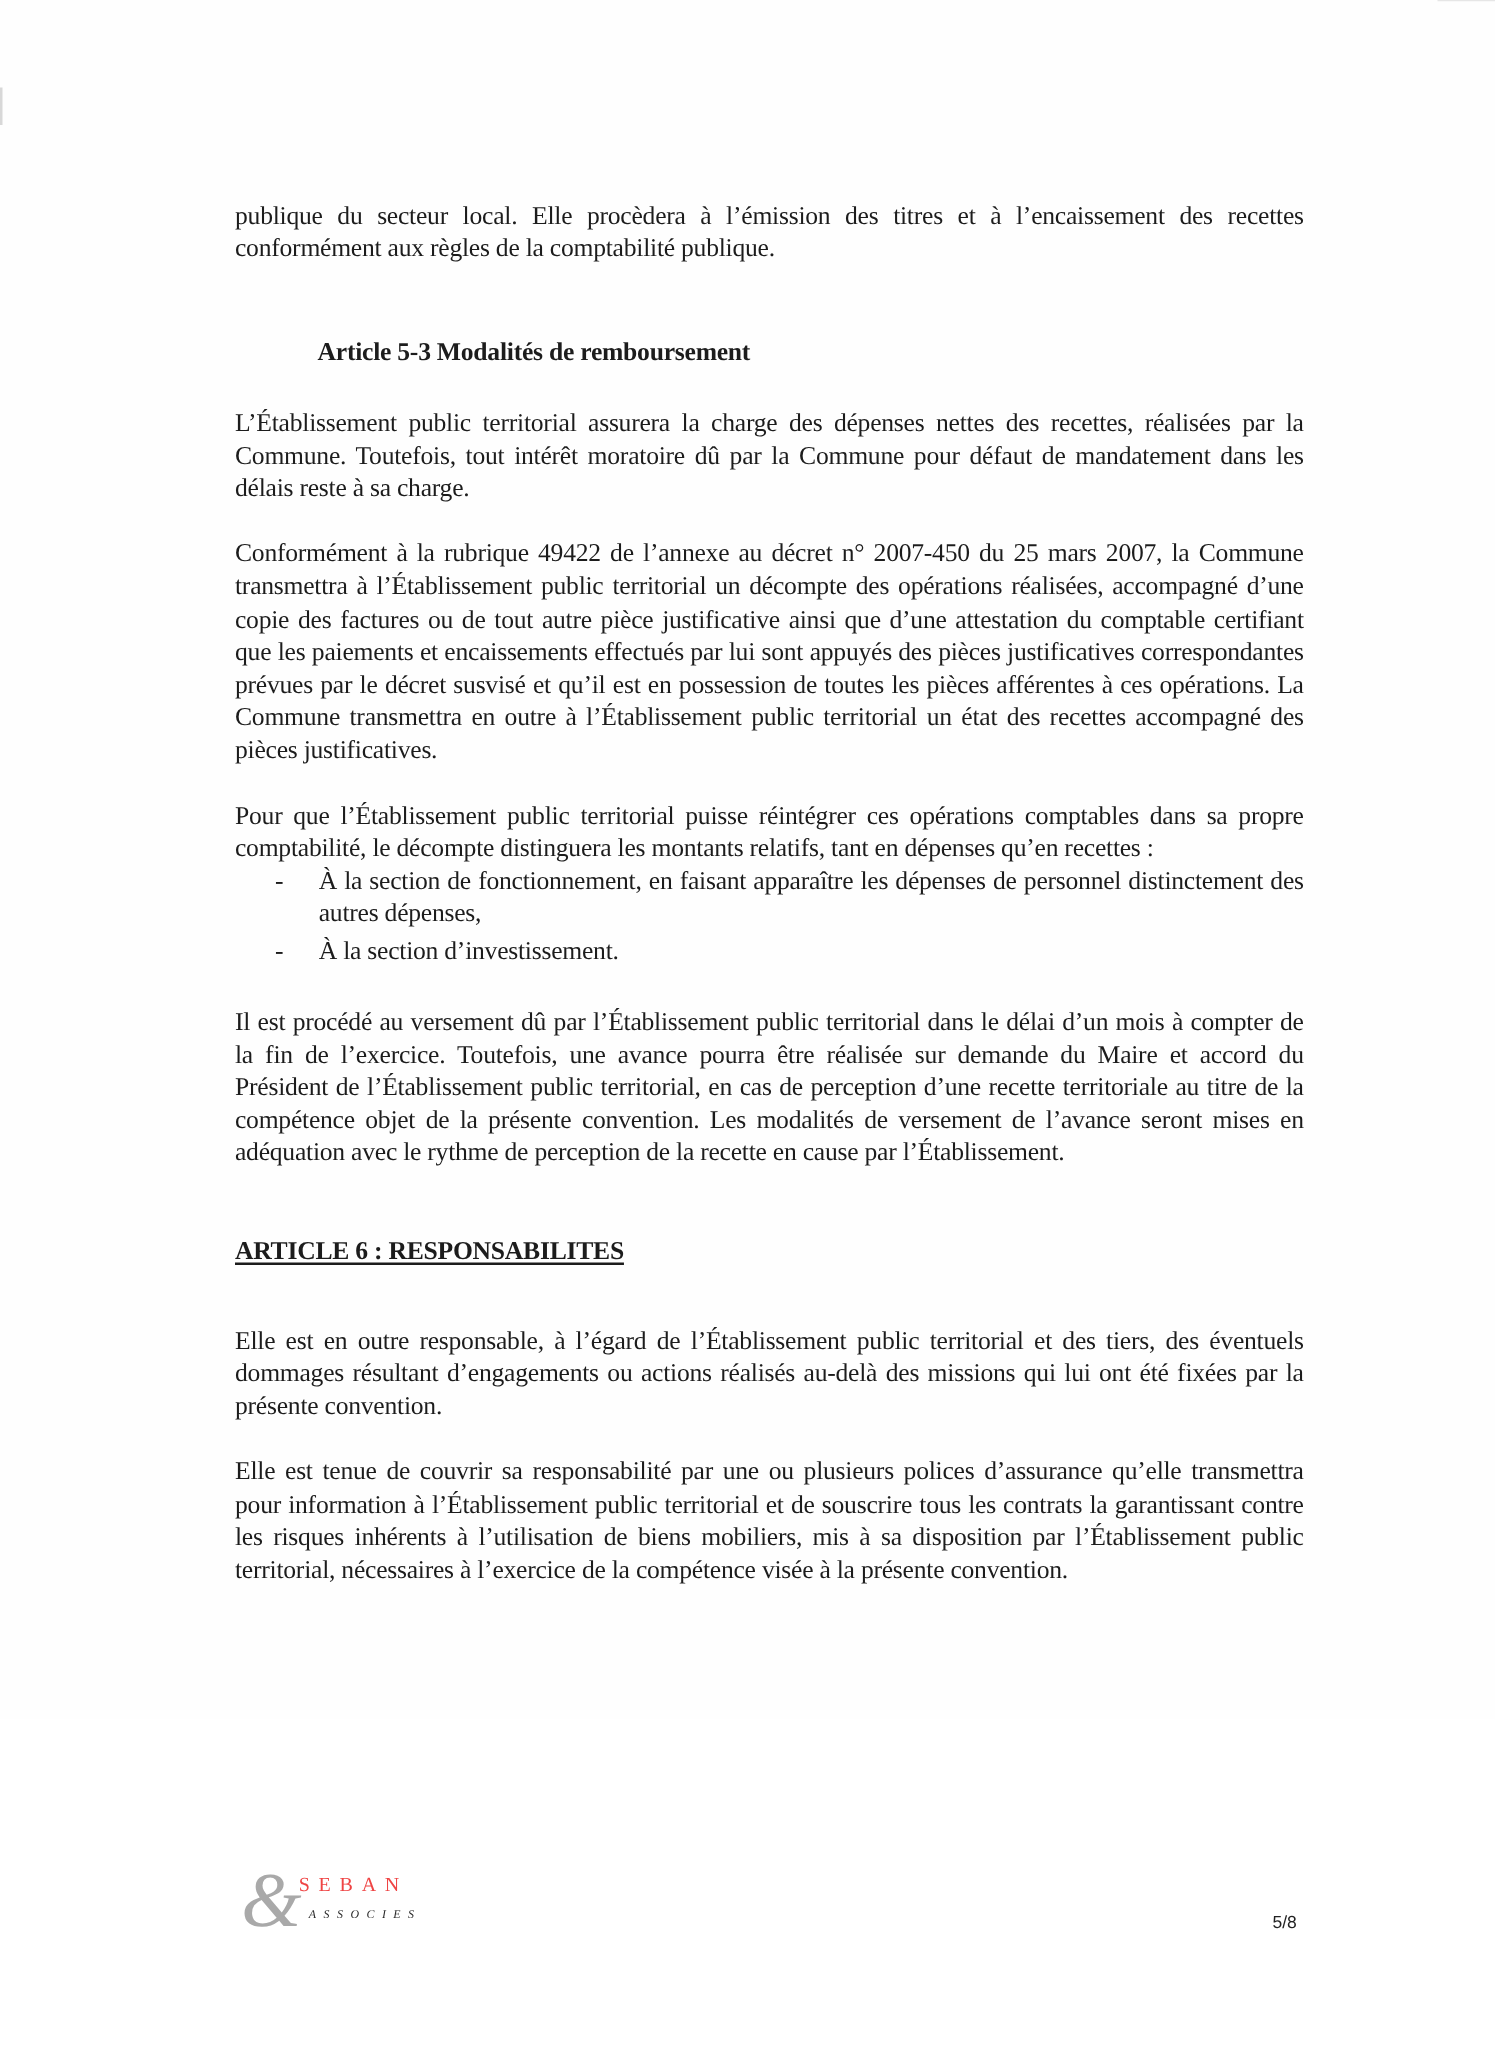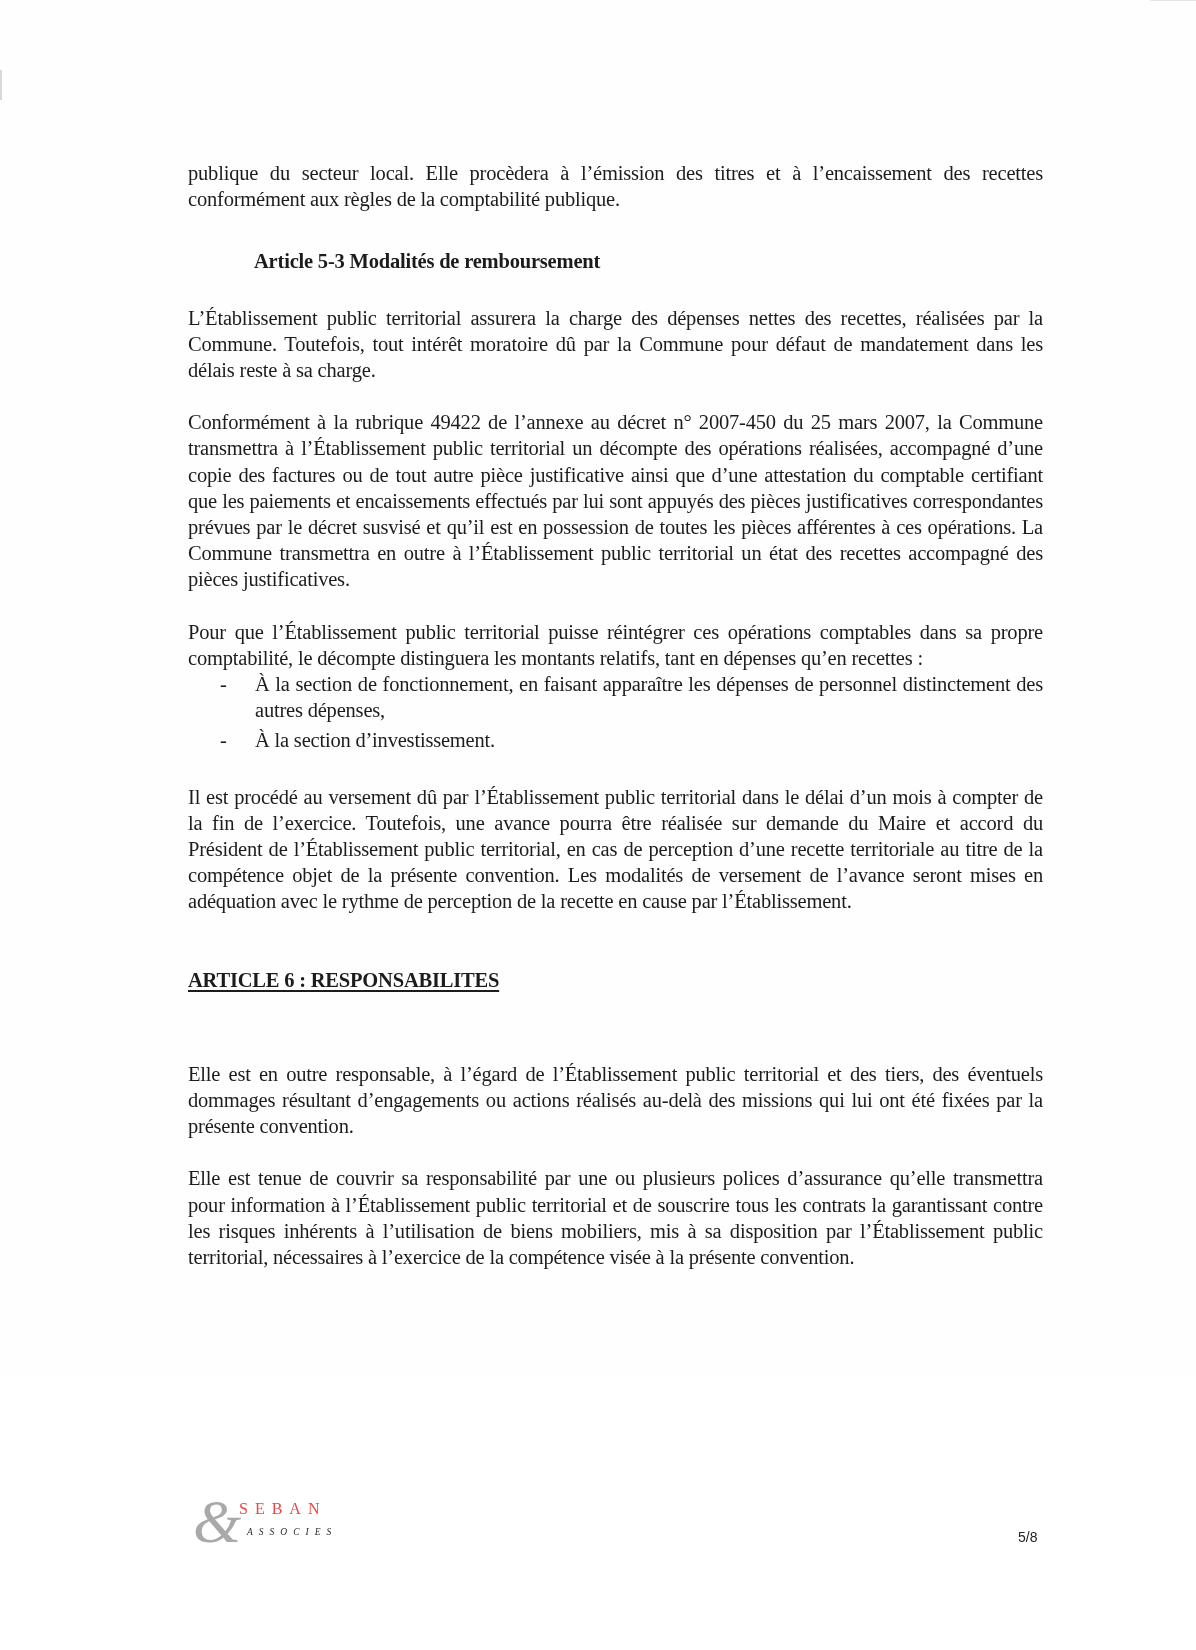--- a/index.html
+++ b/index.html
@@ -8,24 +8,24 @@
       font-family: "Liberation Serif", "DejaVu Serif", serif;
       color: #1c1c1c;
     }
     .page { position: absolute; left: 0; top: 0; width: 1196px; height: 1375px; background: #fefefe; }
     .content {
       position: absolute; left: 188px; top: 160px; width: 855px;
       font-size: 20.5px; line-height: 26.2px; letter-spacing: -0.2px;
     }
     p { margin: 0; text-align: justify; text-align-last: left; }
     .gap-s { height: 26px; }
-    .subheading { font-weight: bold; margin-left: 66px; margin-top: 36px; margin-bottom: 30px; }
+    .subheading { font-weight: bold; margin-left: 66px; margin-top: 57px; margin-bottom: 30px; }
     .article-heading {
       font-weight: bold; text-decoration: underline; text-decoration-thickness: 2px;
-      text-underline-offset: 3px; margin-top: 52px; margin-bottom: 42px;
+      text-underline-offset: 3px; margin-top: 52px; margin-bottom: 20px;
     }
     ul.dash-list { list-style: none; margin: 0; padding: 0; }
     ul.dash-list li { position: relative; padding-left: 67px; text-align: justify; text-align-last: left; margin-bottom: 4px; }
     ul.dash-list li .dash { position: absolute; left: 32px; top: 0; }
     .footer-logo { position: absolute; left: 193px; top: 1498px; width: 180px; height: 50px; }
     .logo-amp {
       position: absolute; left: 0; top: -8px; font-size: 62px; line-height: 62px;
       color: #a9a9a9; font-family: "Liberation Serif", serif; font-style: italic;
     }
     .logo-name {

